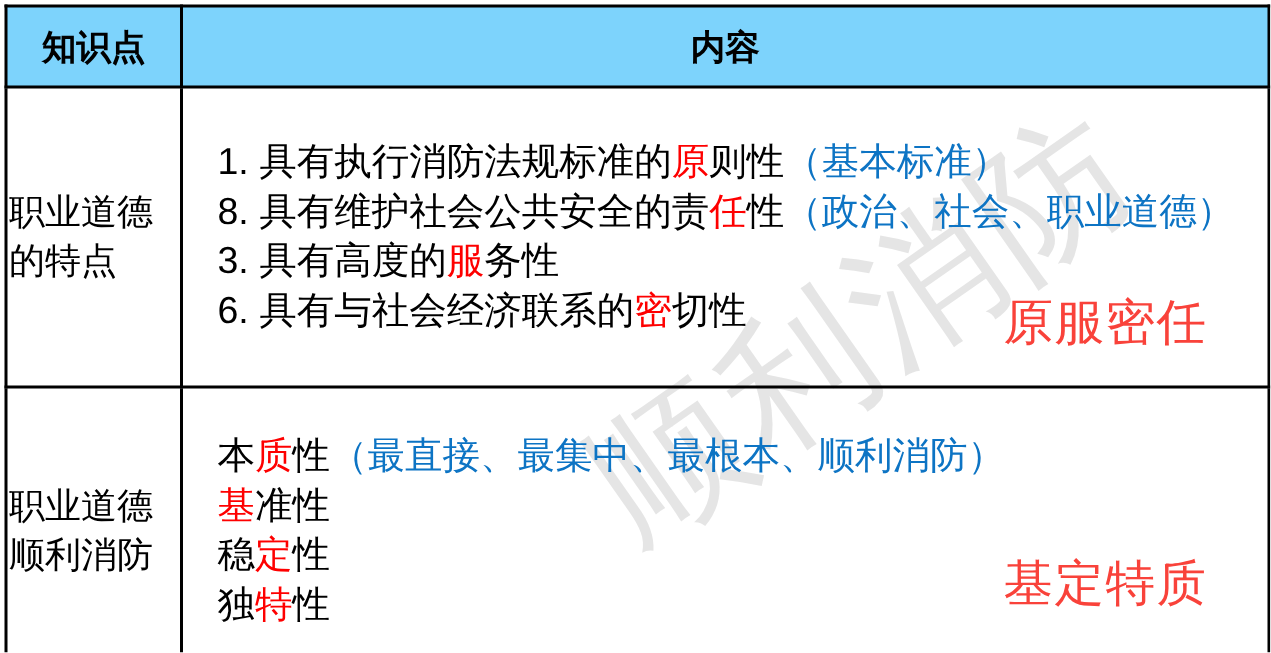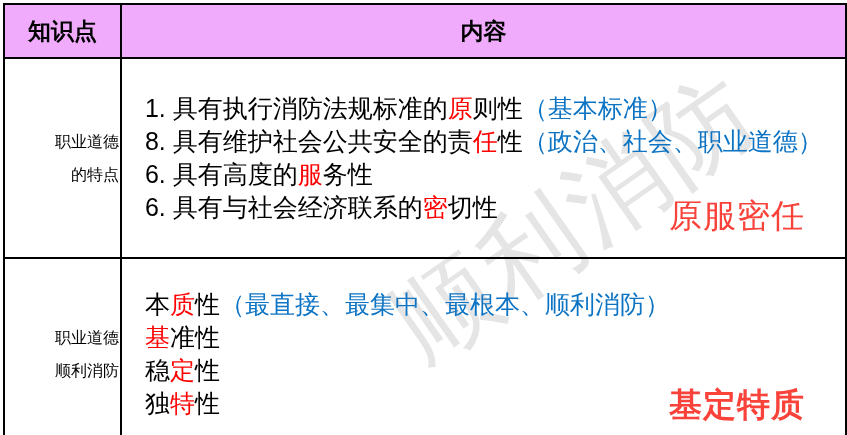--- a/index.html
+++ b/index.html
@@ -37,34 +37,34 @@
     top: 3px;
     z-index: 1;
     border-collapse: collapse;
     table-layout: fixed;
   }
   table.knowledge th,
   table.knowledge td {
     border: 2px solid #000000;
   }
   th.hdr {
-    background: #f0abfc;
+    background: #7dd3fc;
     height: 50px;
     font-size: 23px;
     font-weight: 600;
     color: #000;
     text-align: center;
     vertical-align: middle;
   }
   td.topic {
     width: 138px;
     height: auto;
-    text-align: right;
+    text-align: left;
     vertical-align: middle;
-    font-size: 16px;
+    font-size: 24px;
     line-height: 33px;
     color: #000;
     background: transparent;
   }
   td.content {
     width: 696px;
     position: relative;
     vertical-align: middle;
     padding: 6px 8px 6px 23px;
     font-size: 25px;
@@ -78,21 +78,21 @@
   .blue { color: #0d74c4; }
   .mnemonic {
     position: absolute;
     right: 40px;
     font-size: 33px;
     line-height: 34px;
     color: #f9423a;
     letter-spacing: 1px;
   }
   .mnemonic.m1 { bottom: 24px; font-family: Liberation Serif, serif; }
-  .mnemonic.m2 { bottom: 26px; font-weight: bold; }
+  .mnemonic.m2 { bottom: 42px; }
 </style>
 </head>
 <body>
 
 <div class="canvas">
 
   <div class="watermark">顺利消防</div>
 
   <table class="knowledge">
     <thead>
@@ -104,21 +104,21 @@
     <tbody>
 
       <tr class="r1">
         <td class="topic">
           <div>职业道德</div>
           <div>的特点</div>
         </td>
         <td class="content">
           <div class="line"><span>1. 具有执行消防法规标准的</span><span class="red">原</span><span>则性</span><span class="blue">（基本标准）</span></div>
           <div class="line"><span>8. 具有维护社会公共安全的责</span><span class="red">任</span><span>性</span><span class="blue">（政治、社会、职业道德）</span></div>
-          <div class="line"><span>6. 具有高度的</span><span class="red">服</span><span>务性</span><span class="blue"></span></div>
+          <div class="line"><span>3. 具有高度的</span><span class="red">服</span><span>务性</span><span class="blue"></span></div>
           <div class="line"><span>6. 具有与社会经济联系的</span><span class="red">密</span><span>切性</span><span class="blue"></span></div>
           <div class="mnemonic m1">原服密任</div>
         </td>
       </tr>
 
       <tr class="r2">
         <td class="topic">
           <div>职业道德</div>
           <div>顺利消防</div>
         </td>

